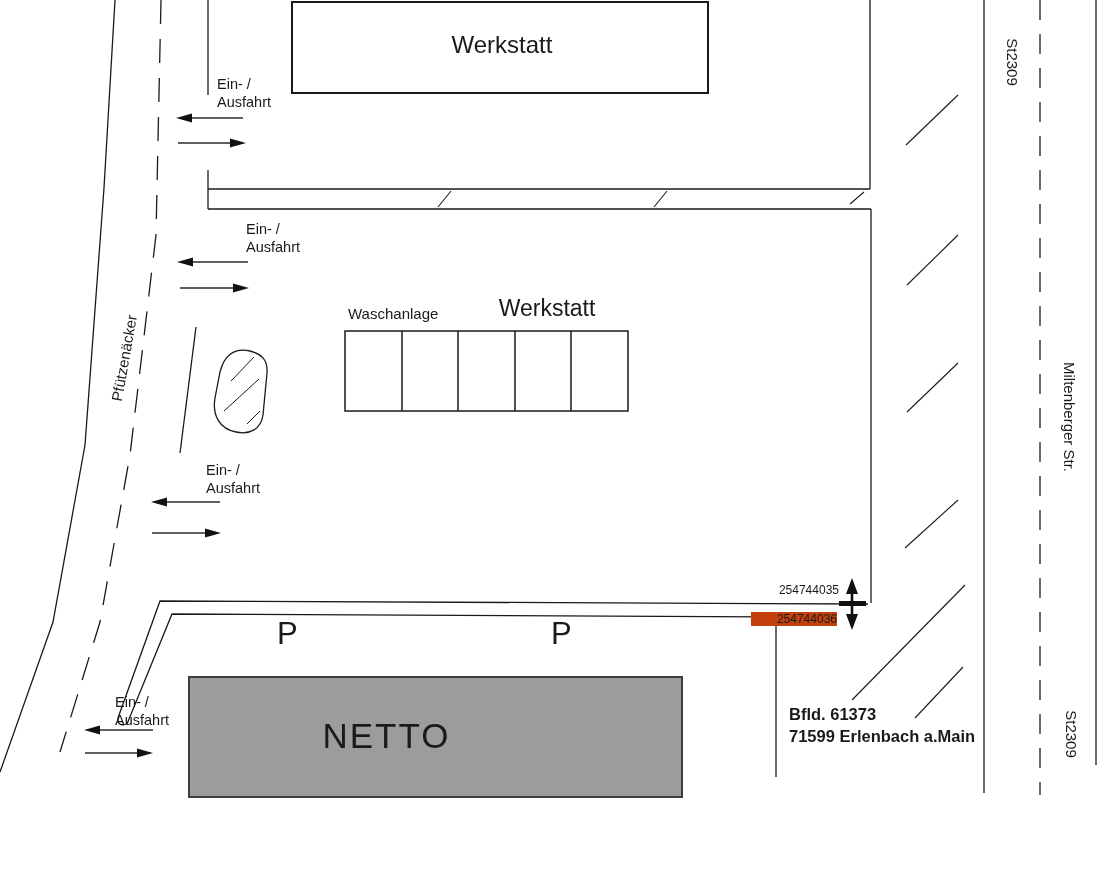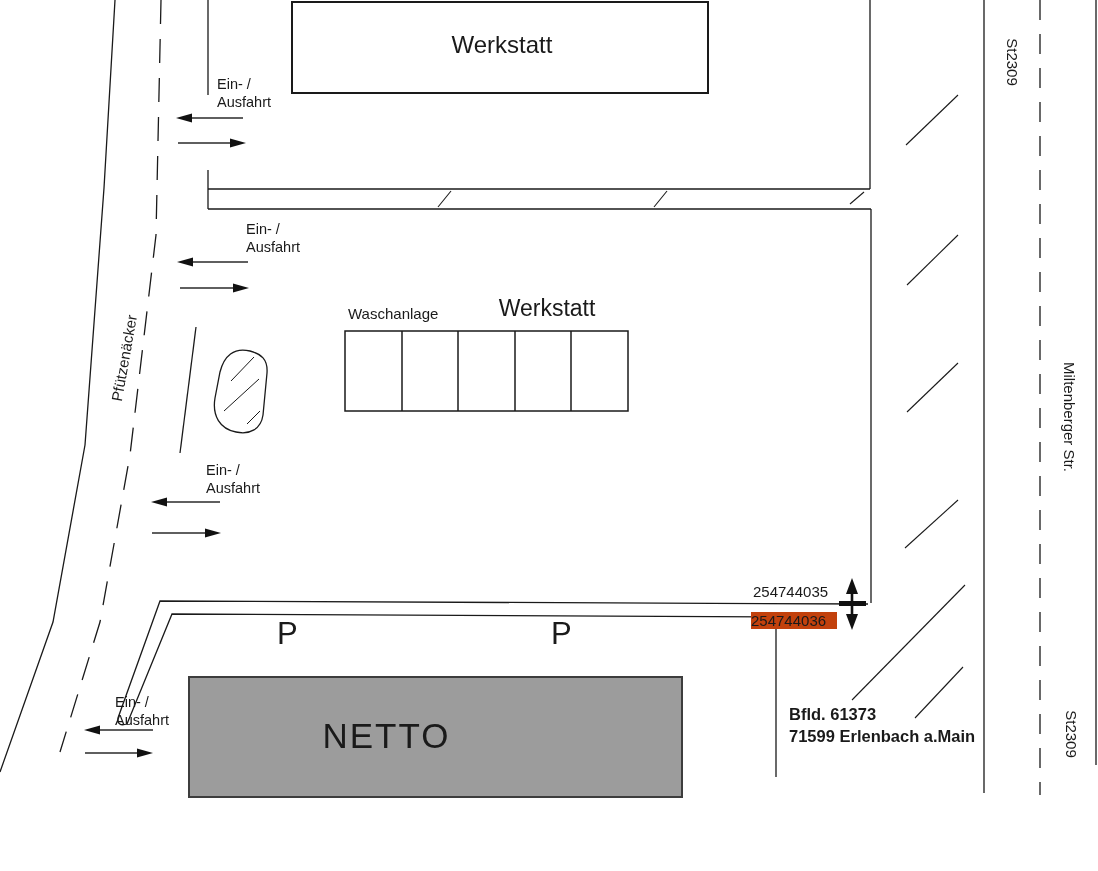--- a/index.html
+++ b/index.html
@@ -13,21 +13,21 @@
   #ein1{left:217px;top:75px;}
   #ein2{left:246px;top:220px;}
   #ein3{left:206px;top:461px;}
   #ein4{left:115px;top:693px;}
   #werkstatt-label{left:292px;top:31px;width:420px;text-align:center;font-size:24px;}
   #waschanlage-label{left:348px;top:305px;width:140px;text-align:left;font-size:15px;}
   #cleanpark-label{left:477px;top:295px;width:140px;text-align:center;font-size:23px;}
   .p-mark{font-size:31px;}
   #p1{left:277px;top:616px;}
   #p2{left:551px;top:616px;}
-  .parcel-num{font-size:15px;width:86px;}
+  .parcel-num{font-size:12px;text-align:right;width:86px;}
   #num-upper{left:753px;top:583px;}
   #num-lower{left:751px;top:612px;background:#c2410c;}
   #netto-label{left:189px;top:716px;width:395px;text-align:center;font-size:35px;letter-spacing:2px;}
   #address{left:789px;top:703px;font-weight:bold;font-size:16.5px;line-height:22px;}
   .street{font-size:15px;}
   #street-left{left:124px;top:358px;transform:translate(-50%,-50%) rotate(-80deg);}
   #route-top{left:1012px;top:62px;transform:translate(-50%,-50%) rotate(90deg);}
   #street-right{left:1069px;top:417px;transform:translate(-50%,-50%) rotate(90deg);}
   #route-bottom{left:1071px;top:734px;transform:translate(-50%,-50%) rotate(90deg);}
 </style>

